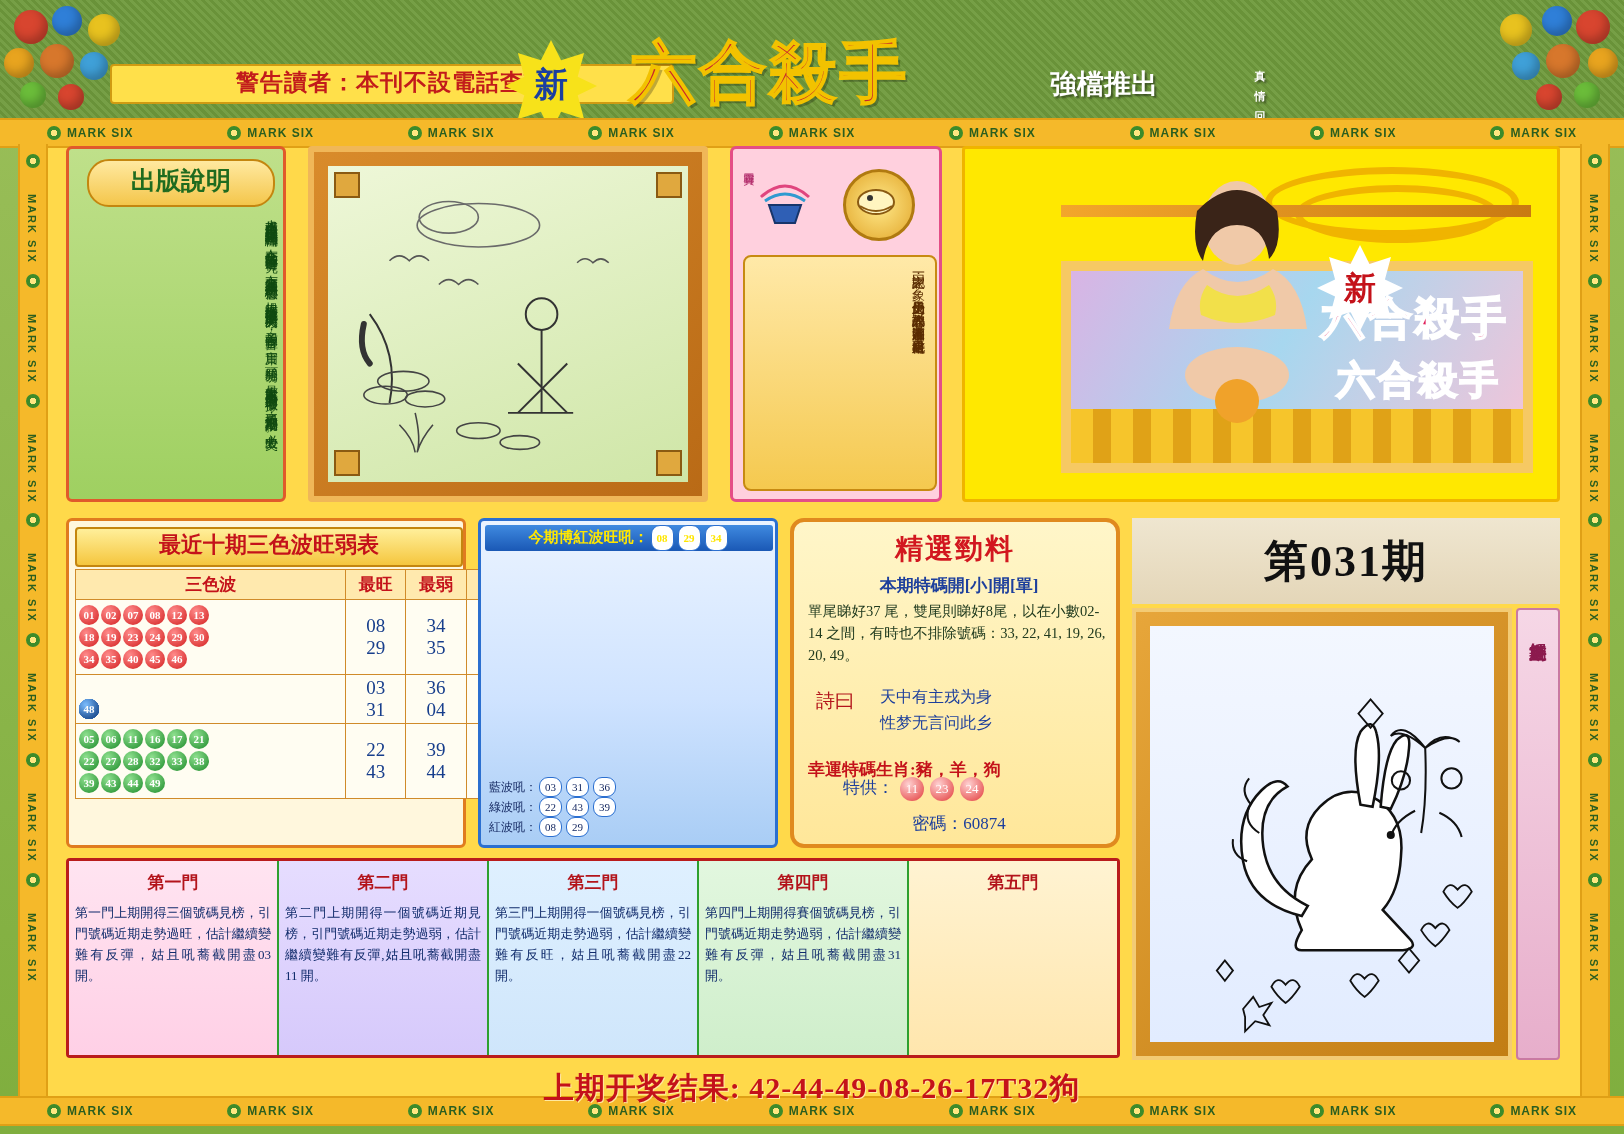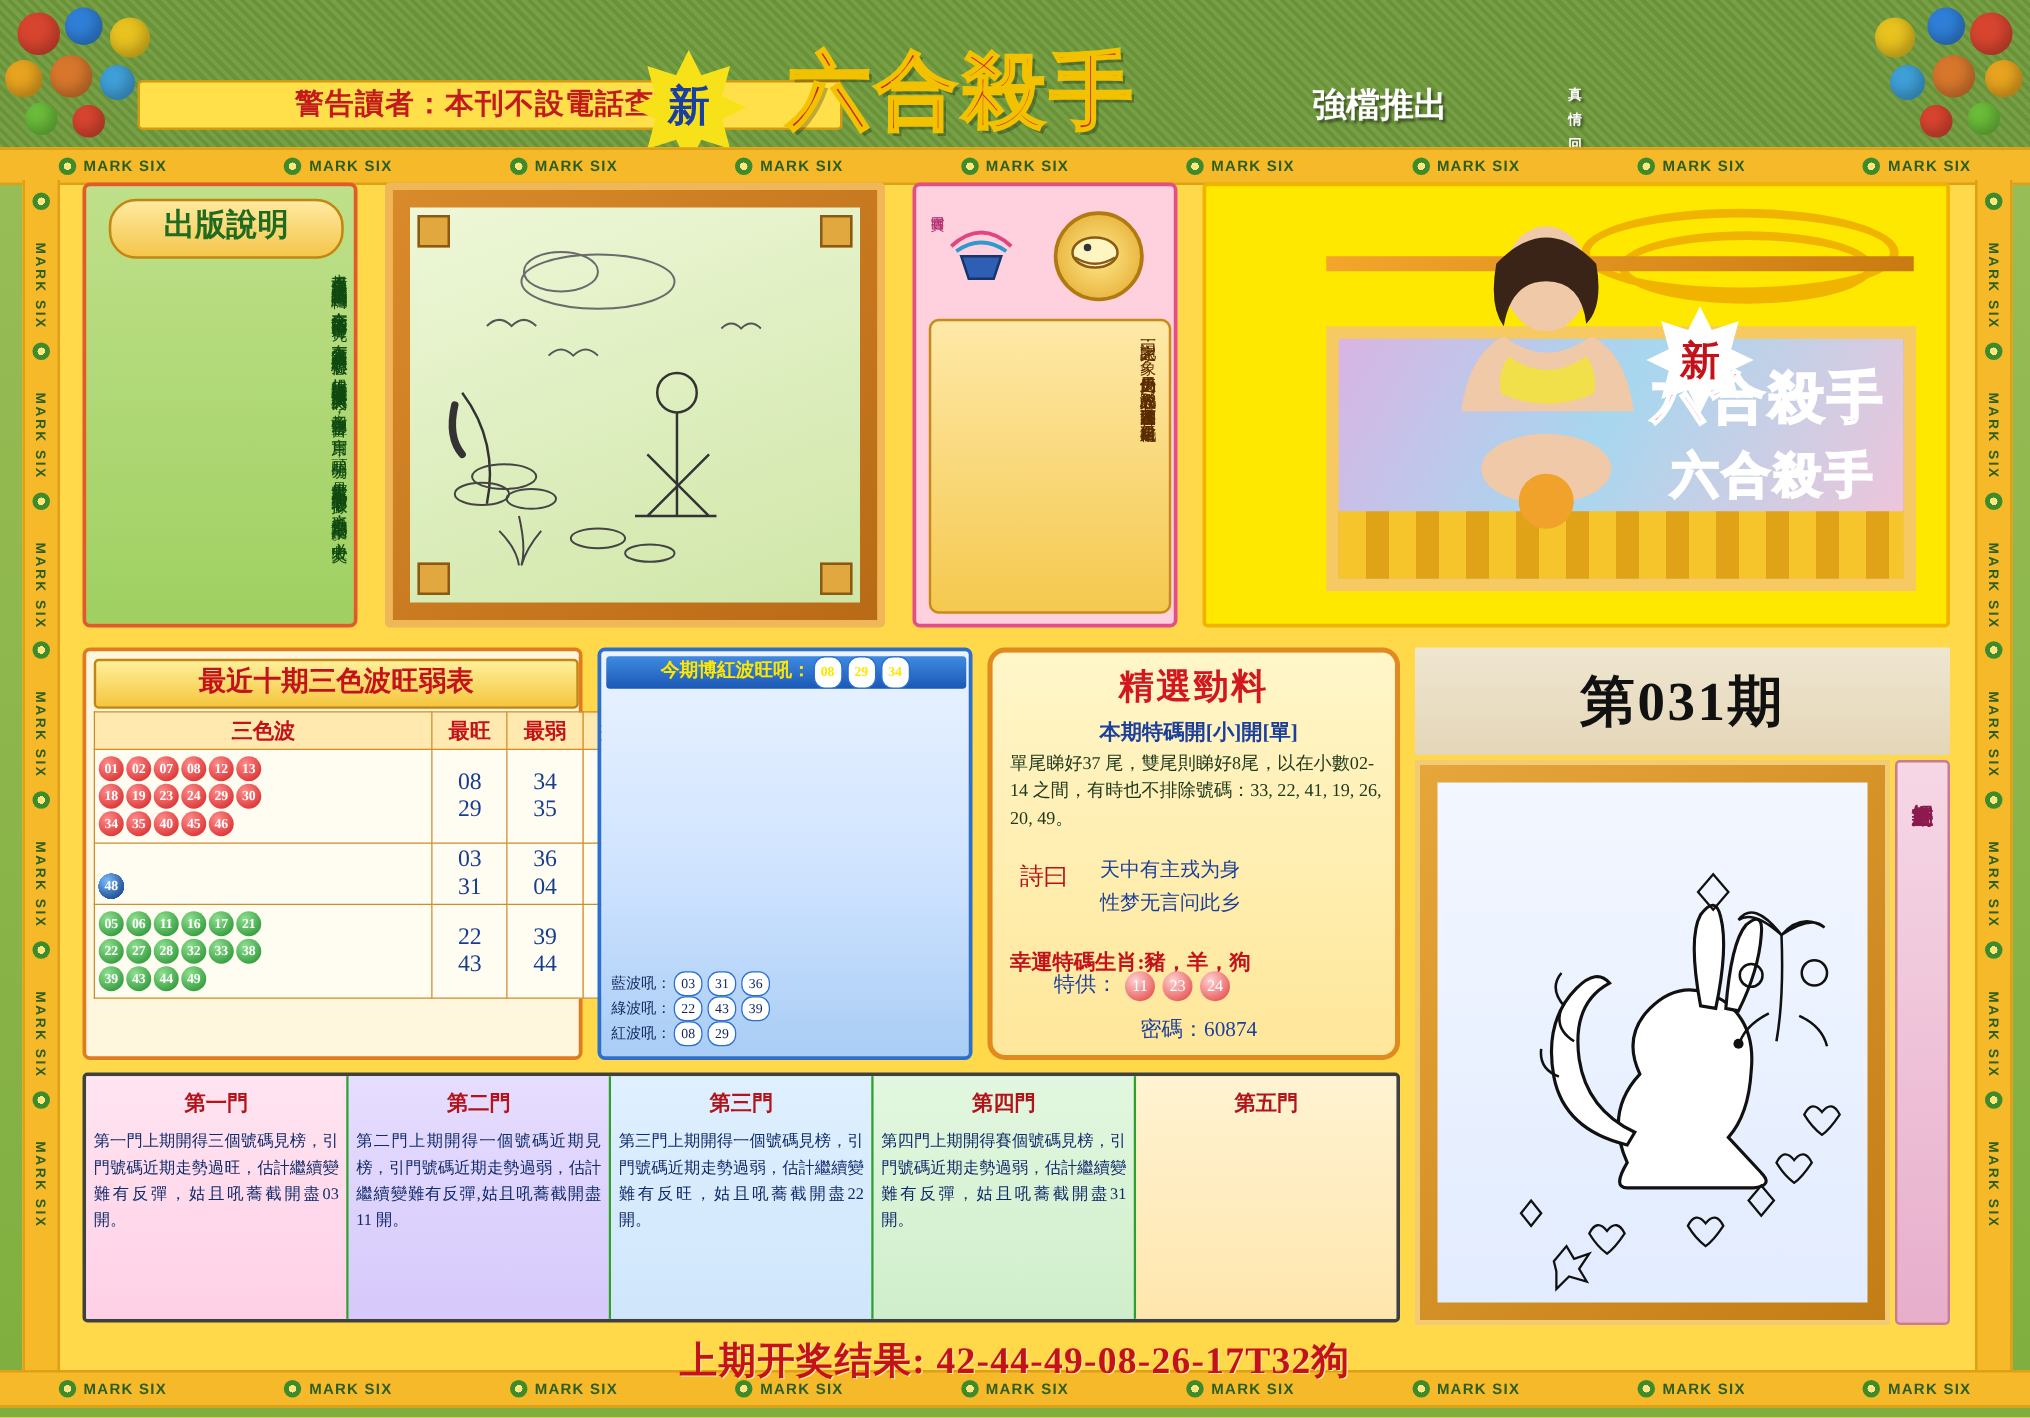--- a/index.html
+++ b/index.html
@@ -112,21 +112,21 @@
   .issue{left:1086px;top:372px;width:428px;height:86px;background:linear-gradient(180deg,#efe6d0,#e4d6b8);display:flex;align-items:center;justify-content:center;}
   .issue span{font-size:44px;font-weight:bold;color:#111;font-family:"Liberation Serif",serif;letter-spacing:2px;}
 
   
   .rabbit{left:1086px;top:462px;width:380px;height:452px;background:linear-gradient(135deg,#e7a63a,#c27d14);border:4px solid #f3cb74;padding:14px;}
   .rabbit .inner{width:100%;height:100%;background:linear-gradient(180deg,#f3f7ff,#e2ecff);position:relative;overflow:hidden;}
   .lastsol{left:1470px;top:462px;width:44px;height:452px;background:linear-gradient(180deg,#f6d7e6,#e7aecb);border:2px solid #c97aa2;border-radius:4px;}
   .lastsol .v{writing-mode:vertical-rl;text-orientation:upright;font-size:17px;font-weight:bold;color:#8c1a4e;margin:20px auto 0;display:block;text-align:center;font-family:"Liberation Serif",serif;}
 
   
-  .gates{left:20px;top:712px;width:1054px;height:200px;background:#fff;border:3px solid #404040;border-radius:4px;display:flex;}
+  .gates{left:20px;top:712px;width:1054px;height:200px;background:#fff;border:3px solid #b91c1c;border-radius:4px;display:flex;}
   .gate{flex:1;position:relative;border-right:2px solid #2ea02e;box-sizing:border-box;padding:6px;}
   .gate:last-child{border-right:none;}
   .gate .gh{text-align:center;font-size:17px;font-weight:bold;color:#b3141b;font-family:"Liberation Serif",serif;margin:4px 0 8px;}
   .gate .gt{font-size:13px;line-height:21px;color:#102b6b;font-family:"Liberation Serif",serif;text-align:justify;}
   .g1{background:linear-gradient(180deg,#ffe4f1,#ffd0e6);}
   .g2{background:linear-gradient(180deg,#e6ddff,#d6c9fb);}
   .g3{background:linear-gradient(180deg,#dff0ff,#cfe6fb);}
   .g4{background:linear-gradient(180deg,#e2f7df,#cfeecb);}
   .g5{background:linear-gradient(180deg,#fff3d2,#ffe6ad);}
 

